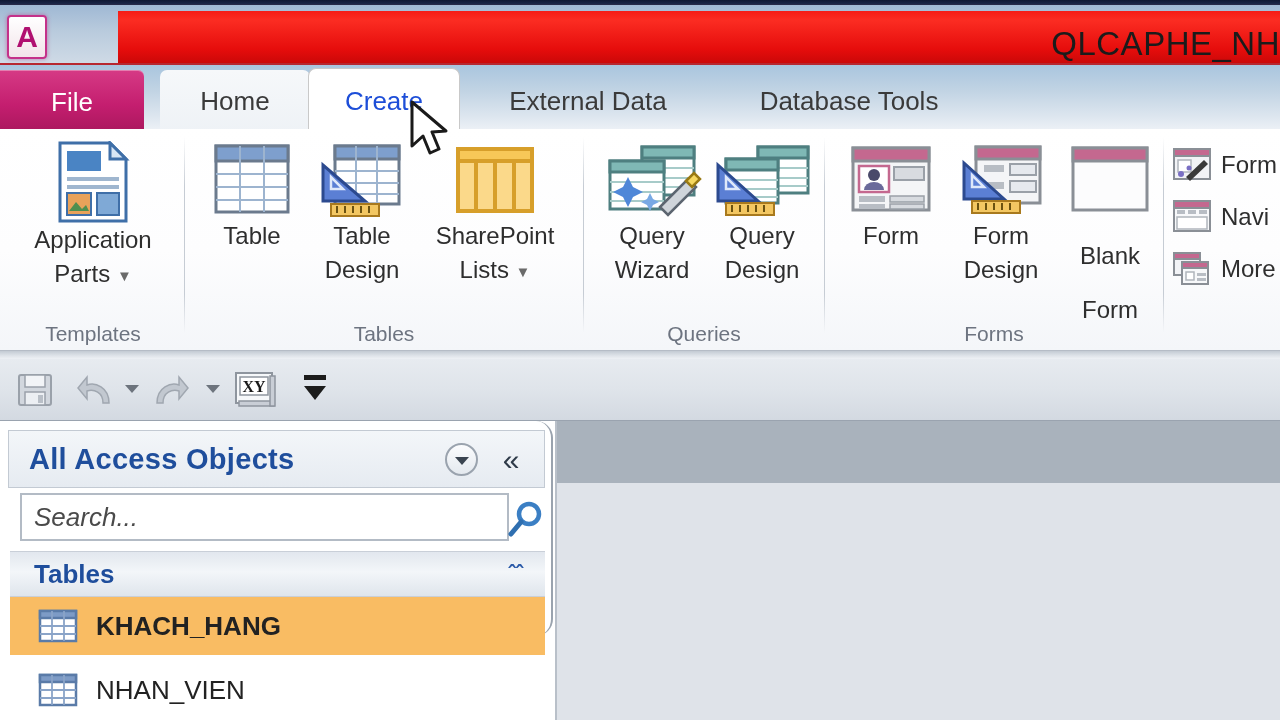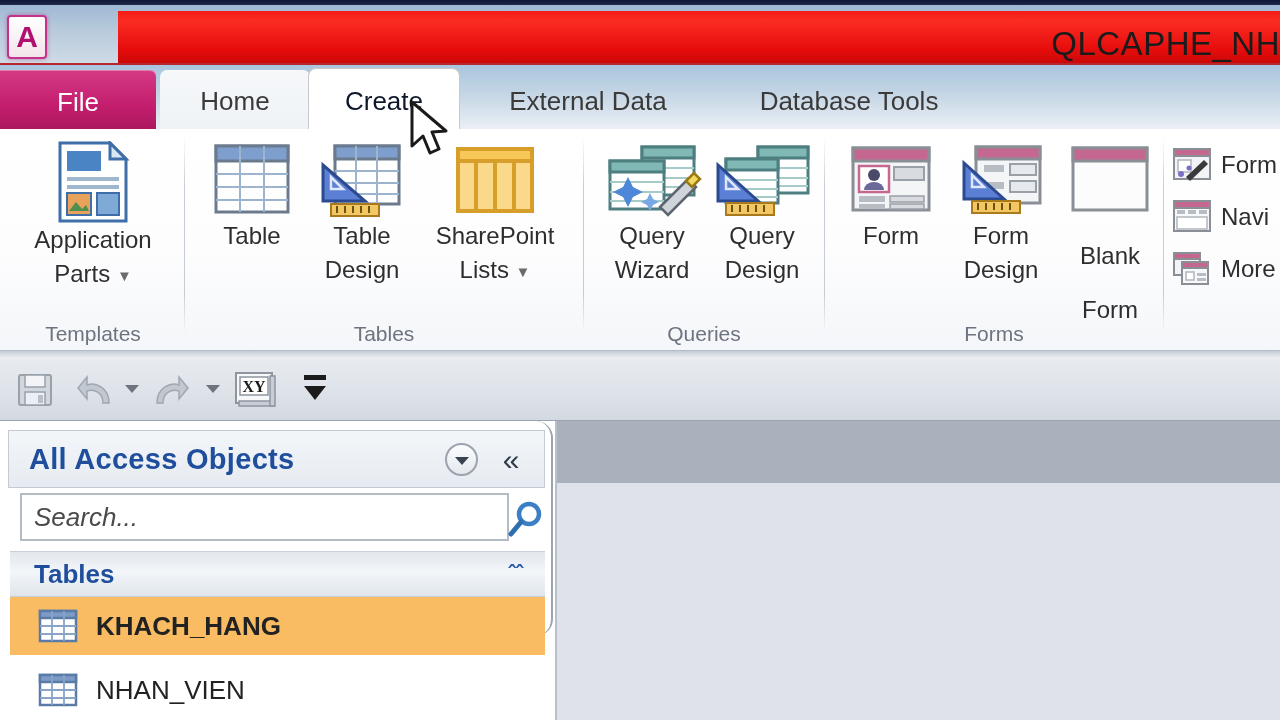--- a/index.html
+++ b/index.html
@@ -49,34 +49,34 @@
     background: linear-gradient(180deg, #a9c5de 0%, #c2d4e4 40%, #dde6ef 78%, #eef2f7 100%);
     border-top: 2px solid #b72730;
   }
   .tab {
     position: absolute; top: 5px; height: 63px;
     display: flex; align-items: center; justify-content: center;
     font-size: 26px; color: #3a3a3a; white-space: nowrap;
     padding: 0 18px;
   }
   .tab-file {
-    left: 0px; width: 156px; top: 5px; height: 64px;
+    left: 0px; width: 144px; top: 5px; height: 64px;
     background: linear-gradient(180deg, #d63a85 0%, #c41e6f 55%, #a8175c 100%);
     color: #ffffff; border-radius: 0 6px 0 0;
     box-shadow: inset 0 1px 0 rgba(255,255,255,.35);
   }
   .tab-home { left: 160px; width: 150px;
     background: linear-gradient(180deg, #f6f8fa 0%, #eef2f6 100%);
     border-radius: 7px 7px 0 0; }
   .tab-active {
     left: 308px; width: 152px; top: 3px; height: 66px;
     background: #ffffff;
     border: 1px solid #c9c9c9; border-bottom: none;
     border-radius: 8px 8px 0 0;
-    color: #0f172a;
+    color: #1d4ed8;
   }
   .tab-ext { left: 466px; width: 244px; }
   .tab-dbt { left: 716px; width: 266px; }
 
   
   .ribbon {
     position: absolute; left: 0; top: 129px; width: 1280px; height: 222px;
     background: linear-gradient(180deg, #ffffff 0%, #fdfdfe 55%, #f4f6f9 100%);
     border-bottom: 1px solid #b5bcc6;
   }

